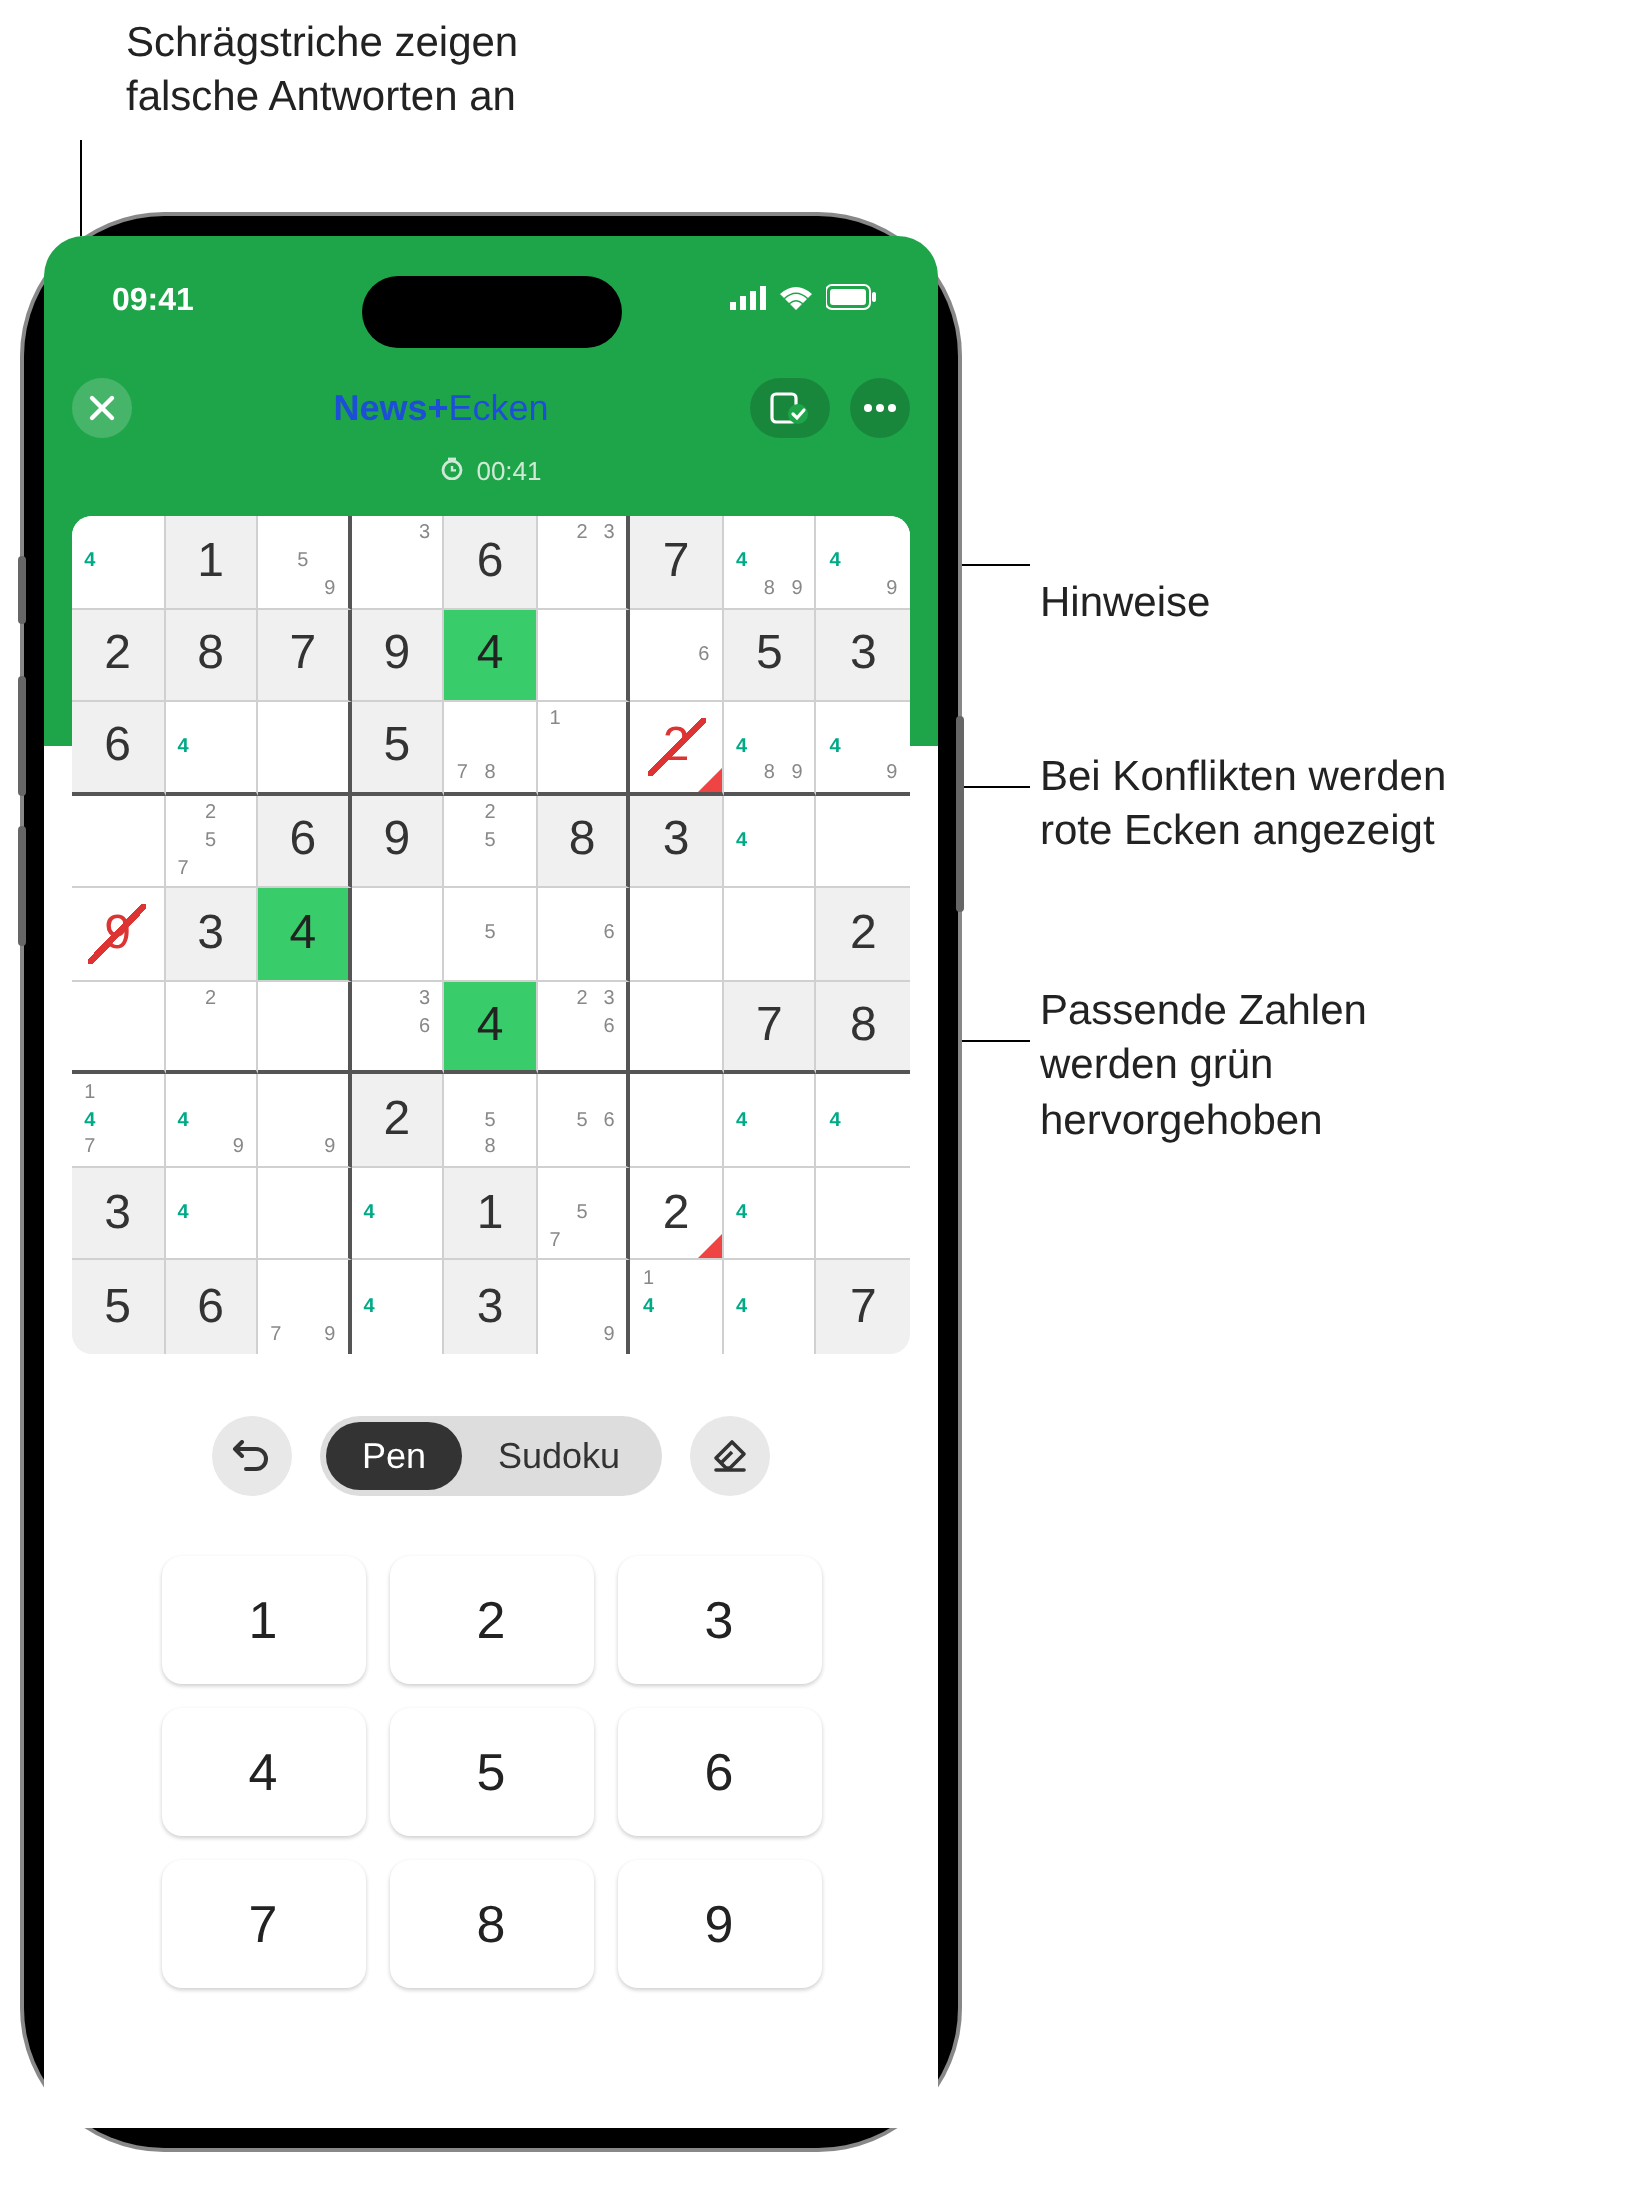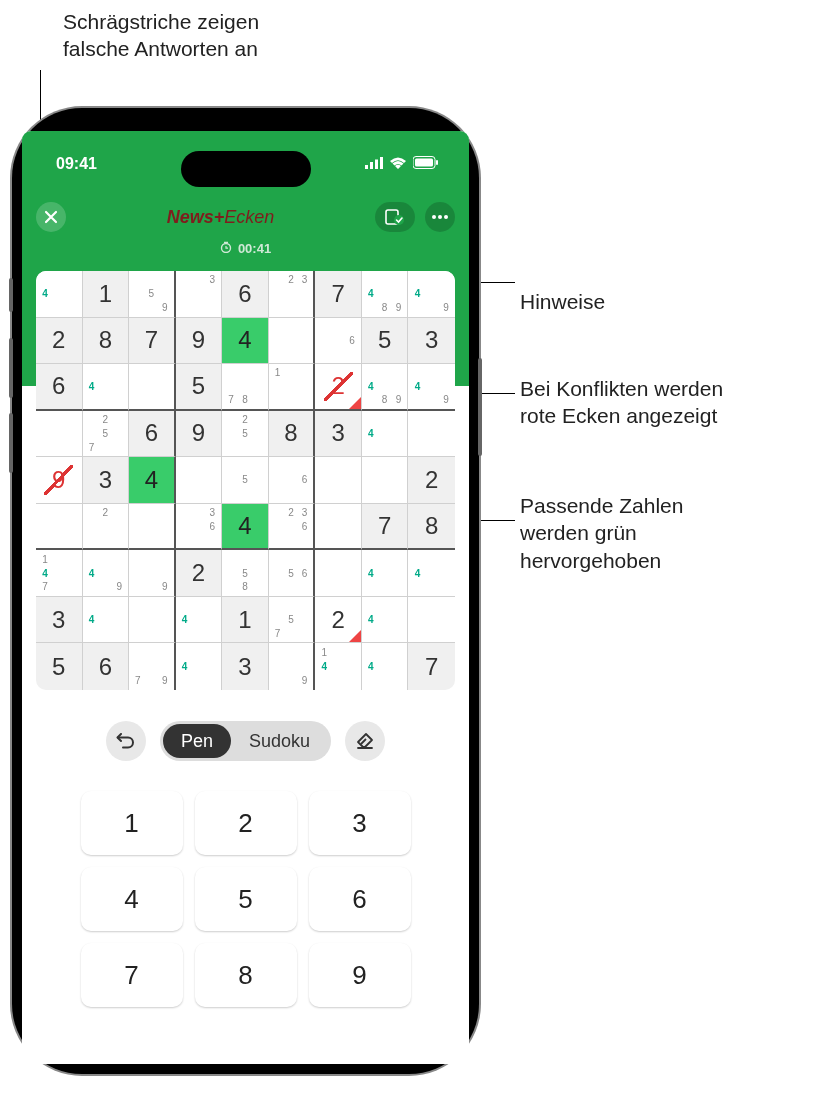--- a/index.html
+++ b/index.html
@@ -4,38 +4,38 @@
 <style>
   * { box-sizing: border-box; margin: 0; padding: 0; }
   body { font-family: -apple-system, BlinkMacSystemFont, "Helvetica Neue", Arial, sans-serif; background: #fff; width: 825px; height: 1099px; position: relative; }
   
   
   .callout { position: absolute; font-size: 21px; color: #222; line-height: 1.3; }
   .callout-line { position: absolute; background: #000; }
   
   
   .phone-frame { position: absolute; left: 12px; top: 108px; width: 467px; height: 966px; border-radius: 70px; background: #000; box-shadow: 0 0 0 2px #888; }
-  .phone-screen { position: absolute; left: 10px; top: 10px; right: 10px; bottom: 10px; border-radius: 9px; background: #fff; overflow: hidden; margin-top: 13px; }
+  .phone-screen { position: absolute; left: 10px; top: 10px; right: 10px; bottom: 10px; border-radius: 20px; background: #fff; overflow: hidden; }
   .buttons-left { position: absolute; left: -3px; width: 4px; background: #666; border-radius: 2px; }
   .buttons-right { position: absolute; right: -3px; width: 4px; background: #666; border-radius: 2px; }
   .dynamic-island { position: absolute; left: 50%; top: 20px; transform: translateX(-50%); width: 130px; height: 36px; background: #000; border-radius: 20px; z-index: 50; }
   
   
   .status-bar { position: absolute; top: 0; left: 0; right: 0; height: 56px; display: flex; align-items: center; justify-content: space-between; padding: 10px 30px 0 34px; color: #fff; z-index: 40; font-weight: 600; font-size: 16px; }
   .status-right { display: flex; align-items: center; gap: 6px; }
   
   
   .header-green { position: absolute; top: 0; left: 0; right: 0; height: 255px; background: #1fa549; }
-  .nav-bar { position: absolute; top: 64px; left: 0; right: 0; height: 44px; display: flex; align-items: center; justify-content: space-between; padding: 0 14px; color: #7f1d1d; font-style: italic; }
+  .nav-bar { position: absolute; top: 64px; left: 0; right: 0; height: 44px; display: flex; align-items: center; justify-content: space-between; padding: 0 14px; color: #1d4ed8; }
   .nav-title { font-size: 18px; font-weight: 400; display: flex; align-items: center; gap: 0px; }
   .nav-title .bold { font-weight: 700; }
   .nav-right { display: flex; gap: 10px; align-items: center; }
   .circle-btn { width: 30px; height: 30px; border-radius: 15px; background: rgba(255,255,255,0.18); display: flex; align-items: center; justify-content: center; color: #fff; }
   .rounded-btn { width: 40px; height: 30px; border-radius: 15px; background: rgba(0,0,0,0.18); display: flex; align-items: center; justify-content: center; color: #fff; }
-  .timer-row { position: absolute; top: 110px; left: 0; right: 0; display: flex; justify-content: center; align-items: center; gap: 6px; color: #cfe9d6; font-size: 13px; font-weight: 700; }
+  .timer-row { position: absolute; top: 110px; left: 0; right: 0; display: flex; justify-content: center; align-items: center; gap: 6px; color: #cfe9d6; font-size: 13px; font-weight: 400; }
   
   
   .board-wrap { position: absolute; top: 140px; left: 14px; right: 14px; }
   .board { width: 100%; aspect-ratio: 1/1; background: #fff; display: grid; grid-template-columns: repeat(9, 1fr); grid-template-rows: repeat(9, 1fr); border-radius: 10px; overflow: hidden; position: relative; z-index: 5; }
   .cell { border-right: 1px solid #d0d0d0; border-bottom: 1px solid #d0d0d0; position: relative; display: flex; align-items: center; justify-content: center; font-size: 24px; color: #333; background: #fff; }
   .cell.given { background: #f0f0f0; font-weight: 500; }
   .cell.sel { background: #39cc6a; color: #222; }
   .cell.wrong { color: #d33; }
   .cell.wrong::after { content: ""; position: absolute; left: 18%; top: 18%; width: 64%; height: 64%; background: linear-gradient(to top left, transparent 46%, #d33 46%, #d33 54%, transparent 54%); }
   .cell .corner-flag { position: absolute; right: 0; bottom: 0; width: 0; height: 0; border-left: 12px solid transparent; border-bottom: 12px solid #e44; }

